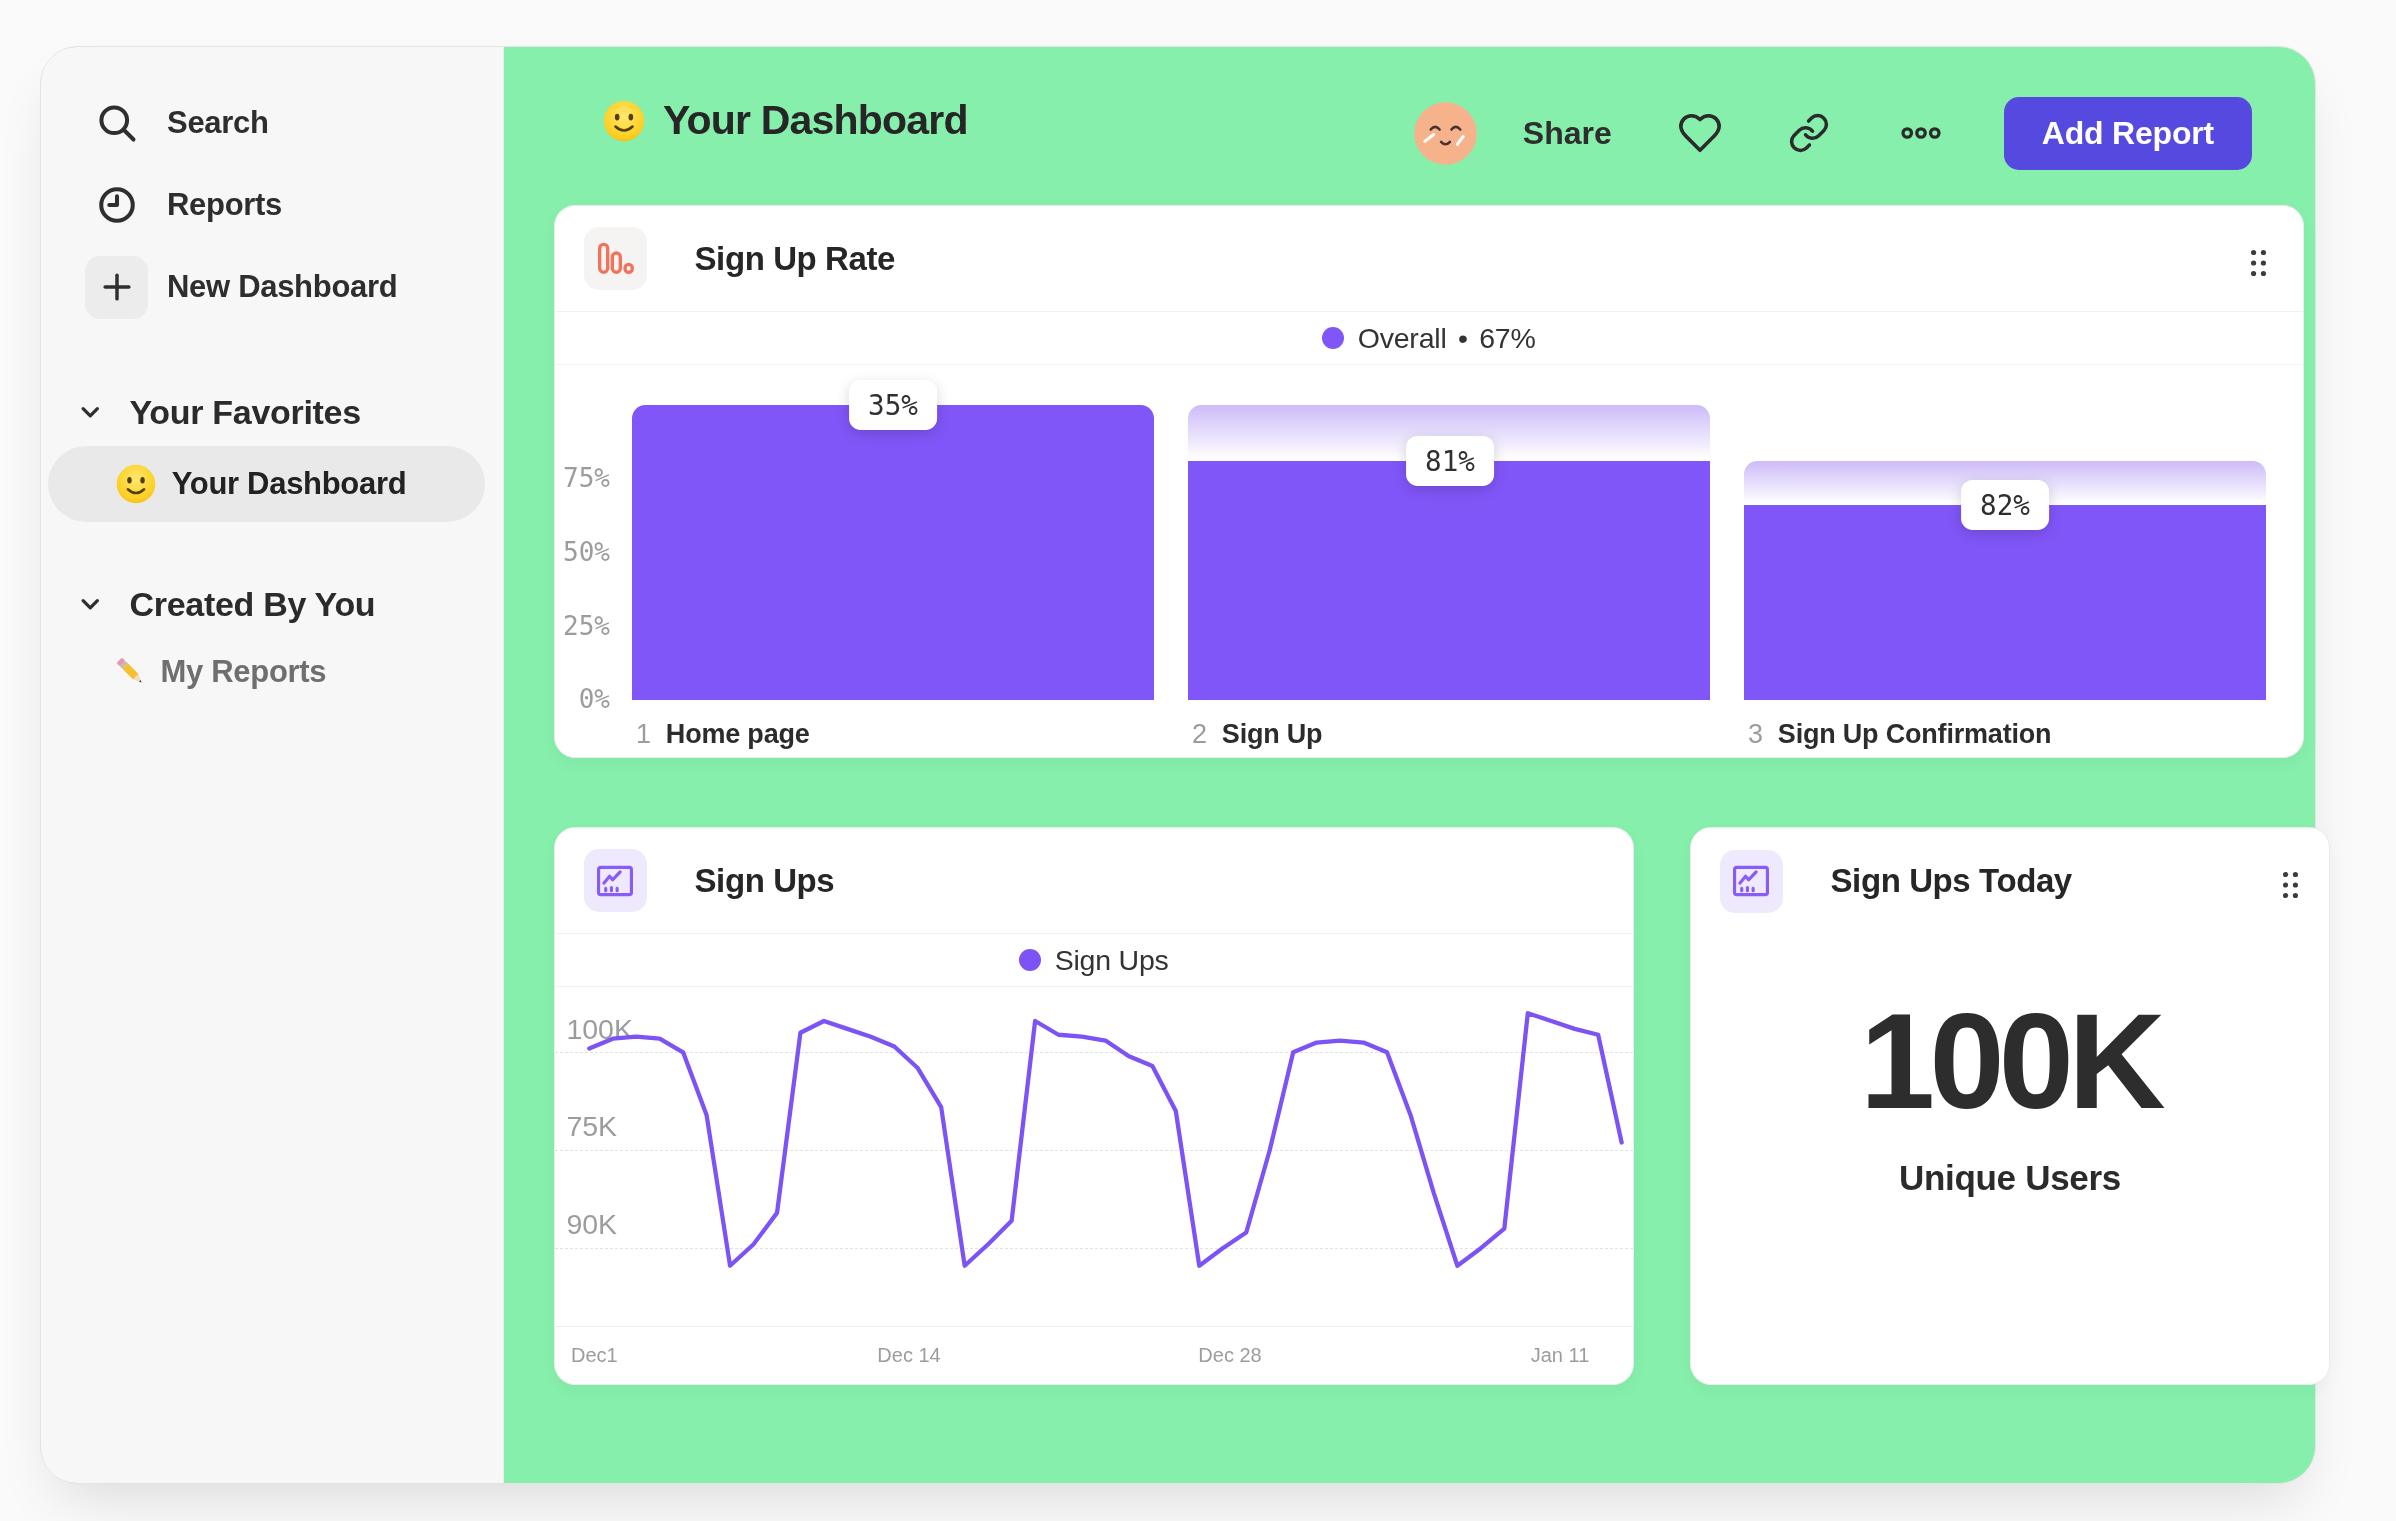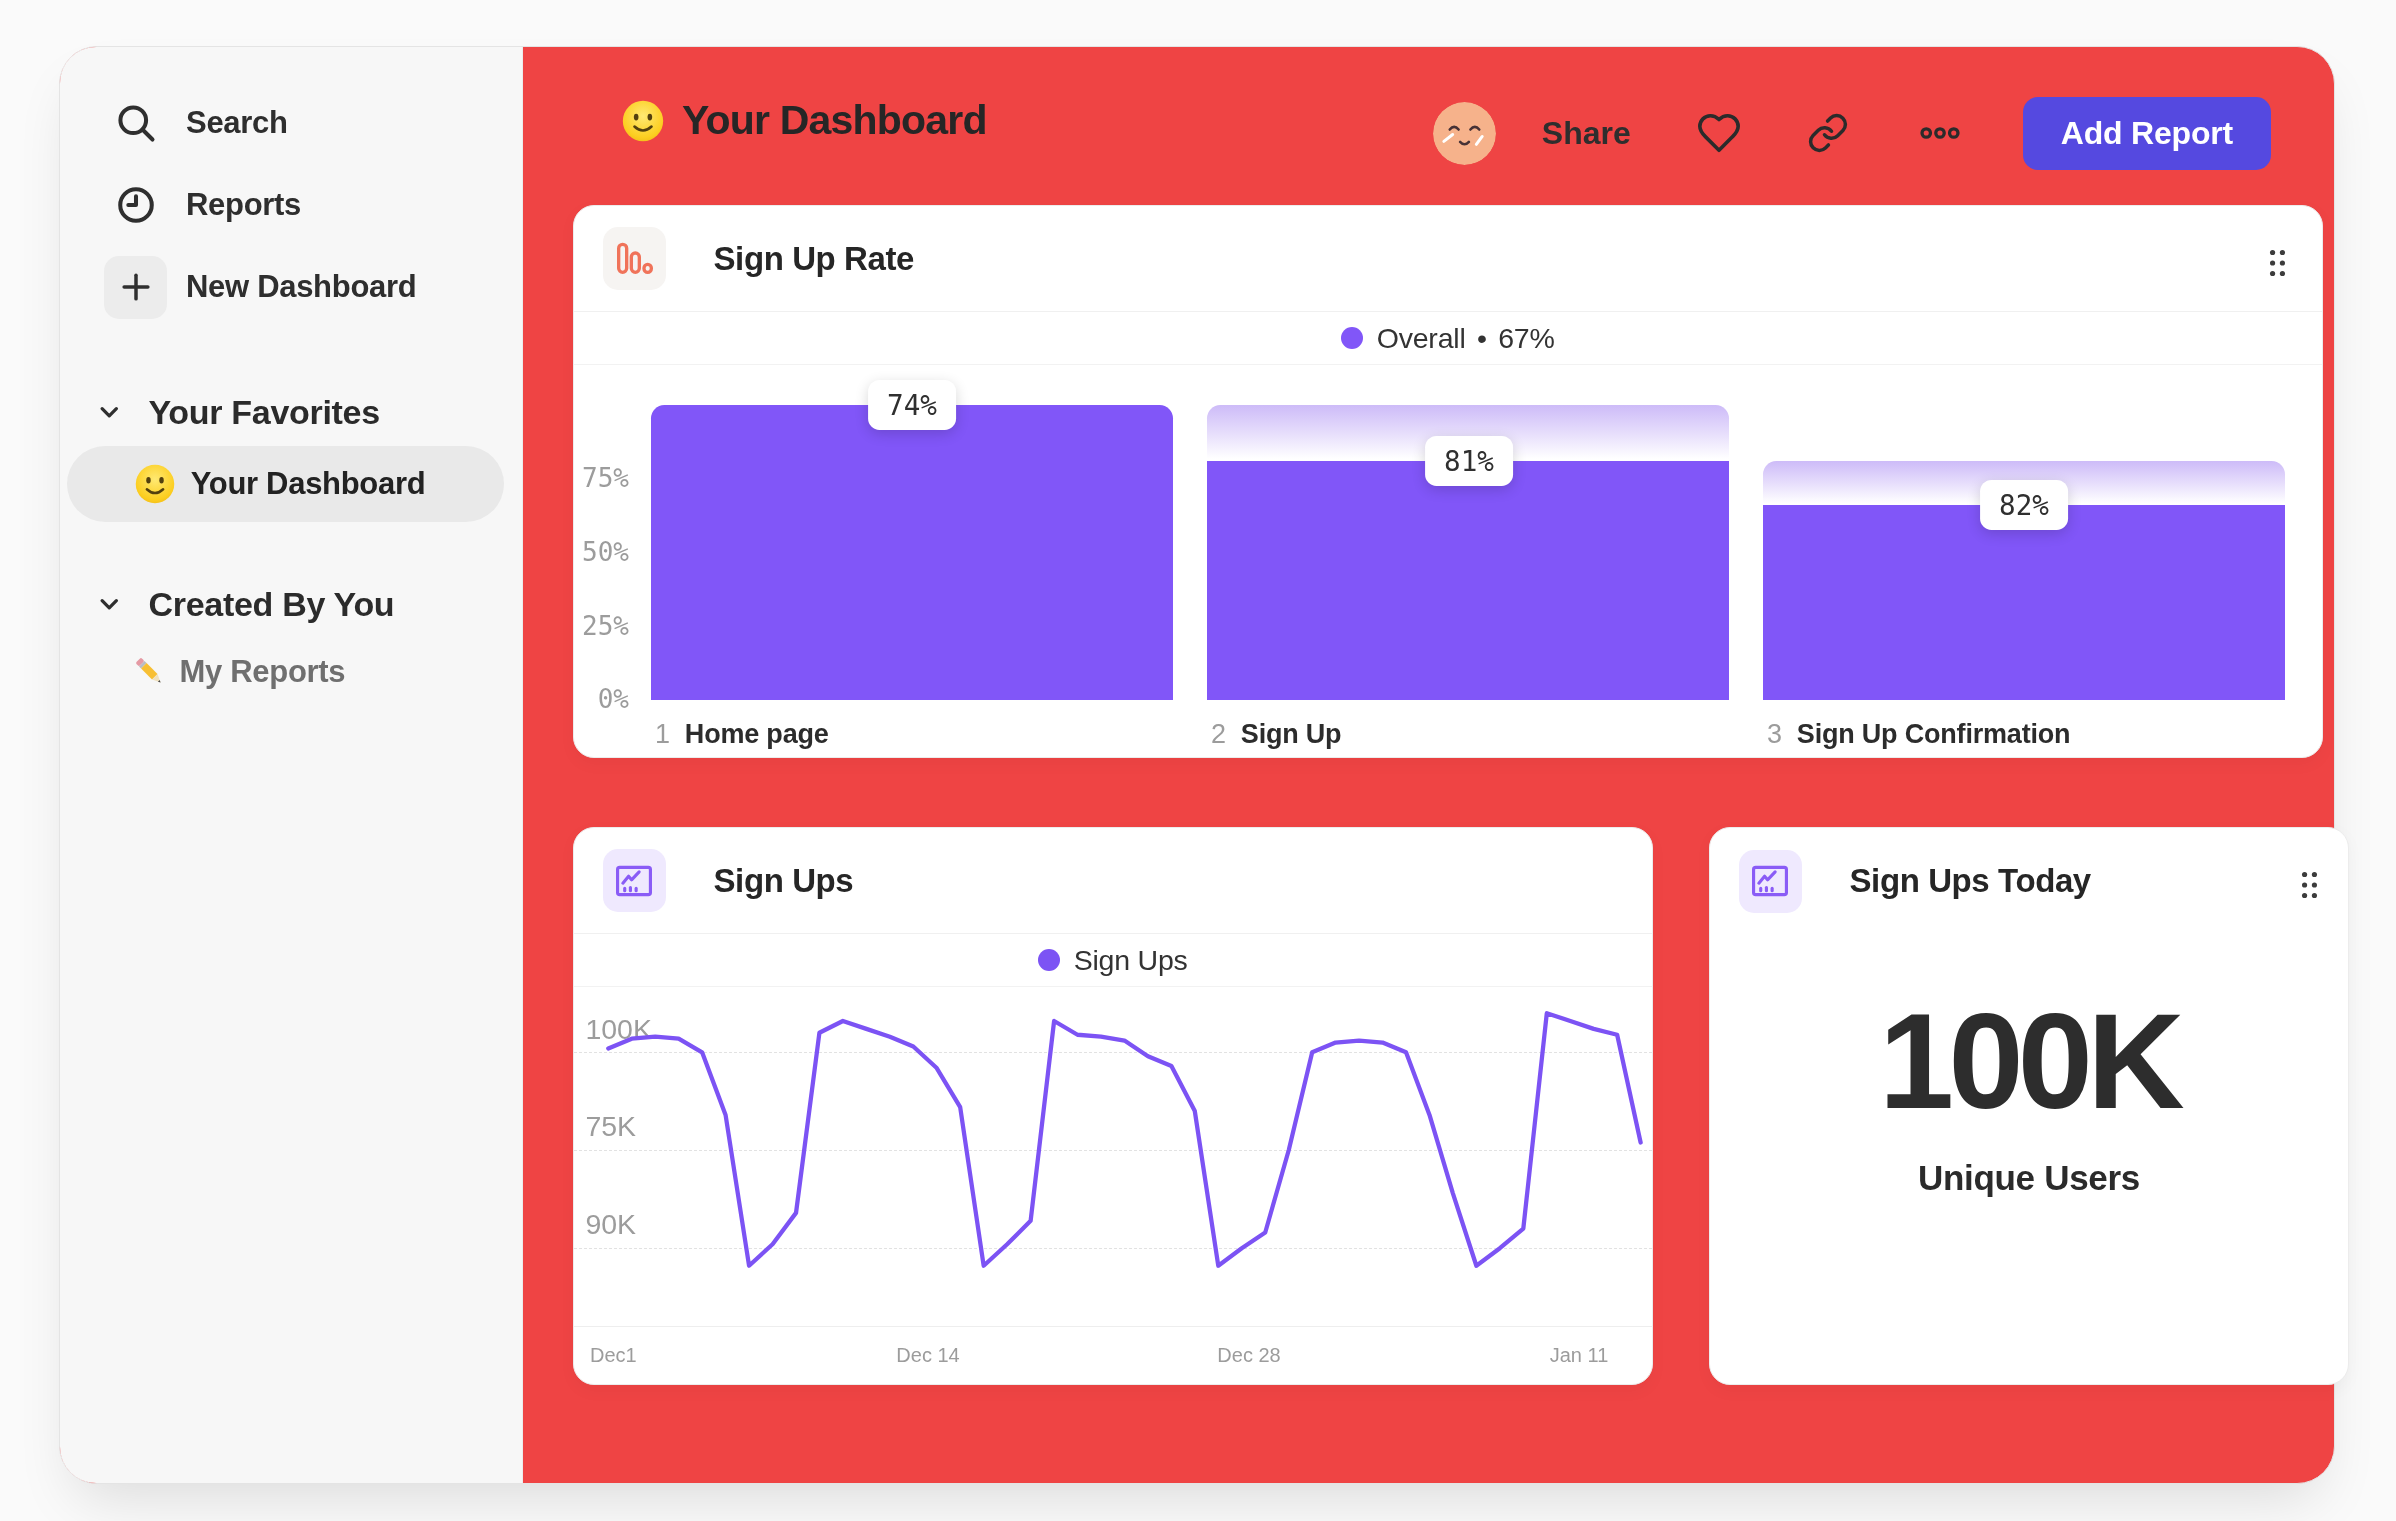--- a/index.html
+++ b/index.html
@@ -5,22 +5,22 @@
   * { margin:0; padding:0; box-sizing:border-box; }
   html,body { width:2397px; height:1522px; }
   body {
     background:#fafafa;
     font-family:"Liberation Sans","DejaVu Sans",sans-serif;
     color:#2c2c2c;
     overflow:hidden;
     position:relative;
   }
   .panel {
-    position:absolute; left:59px; top:46px; width:2276px; height:1438px;
-    background:#ef4444; border:1.9px solid #e4e4e4; border-radius:38px;
+    position:absolute; left:40px; top:46px; width:2276px; height:1438px;
+    background:#86efac; border:1.9px solid #e4e4e4; border-radius:38px;
     box-shadow:0 28.5px 57px -17px rgba(0,0,0,0.13);
   }
   
   .sidebar {
     position:absolute; left:0; top:0; bottom:0; width:463px;
     background:#f7f7f7; border-right:1.9px solid #ececec;
     border-radius:36px 0 0 36px;
   }
   .nav { position:absolute; top:35px; left:0; right:0; }
   .nav-item { height:82px; display:flex; align-items:center; padding-left:44px; cursor:pointer; }
@@ -274,21 +274,21 @@
         <span>•</span>
         <span>67%</span>
       </span>
     </div>
     <div class="funnel-plot">
         <div class="f-tick" style="top: 478px;">0%</div>
         <div class="f-tick" style="top: 405px;">25%</div>
         <div class="f-tick" style="top: 331px;">50%</div>
         <div class="f-tick" style="top: 257px;">75%</div>
         <div class="f-bar first" style="left: 77px; width: 522px; top: 199px; height: 295px; background: rgb(129, 86, 248);"></div>
-        <div class="f-vlabel" style="left: 338px; top: 199px;">74%</div>
+        <div class="f-vlabel" style="left: 338px; top: 199px;">35%</div>
         <div class="f-cat" style="left: 81px; top: 513px;"><span class="num">1</span><span class="nm">Home page</span></div>
         <div class="f-grad" style="left: 633px; width: 522px; top: 199px; height: 56px;"></div>
         <div class="f-bar" style="left: 633px; width: 522px; top: 255px; height: 239px; background: rgb(129, 86, 248);"></div>
         <div class="f-vlabel" style="left: 895px; top: 255px;">81%</div>
         <div class="f-cat" style="left: 637px; top: 513px;"><span class="num">2</span><span class="nm">Sign Up</span></div>
         <div class="f-grad" style="left: 1189px; width: 522px; top: 255px; height: 44px;"></div>
         <div class="f-bar" style="left: 1189px; width: 522px; top: 299px; height: 195px; background: rgb(129, 86, 248);"></div>
         <div class="f-vlabel" style="left: 1450px; top: 299px;">82%</div>
         <div class="f-cat" style="left: 1193px; top: 513px;"><span class="num">3</span><span class="nm">Sign Up Confirmation</span></div>
       </div>

